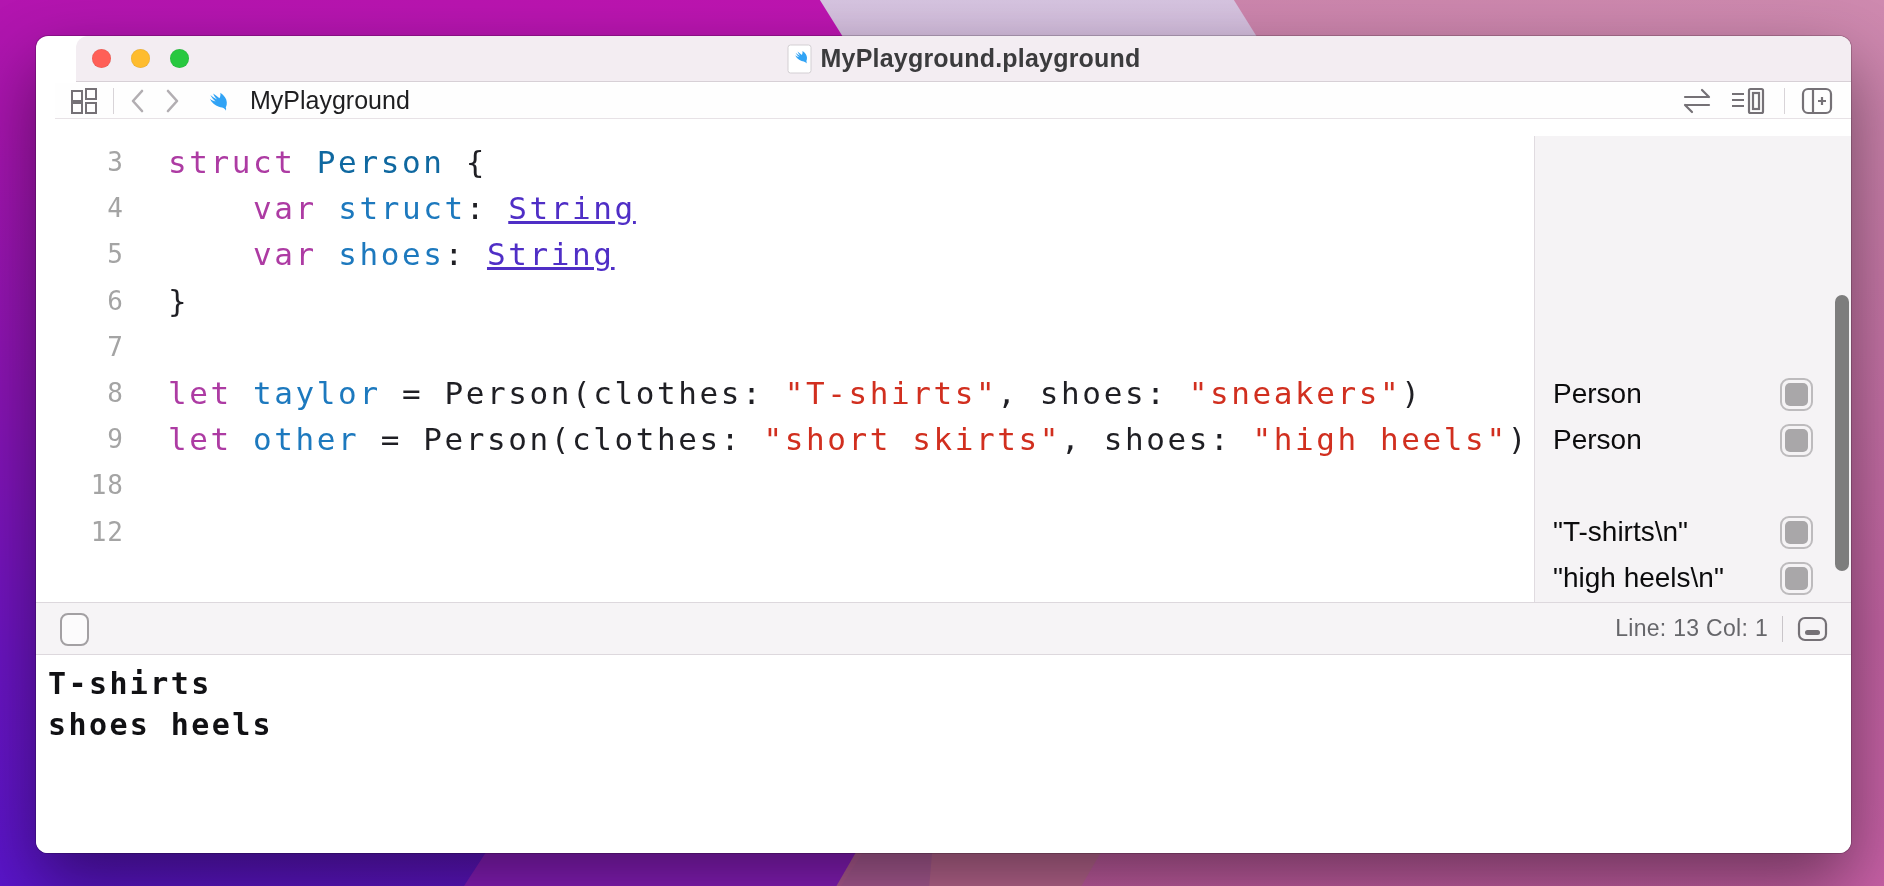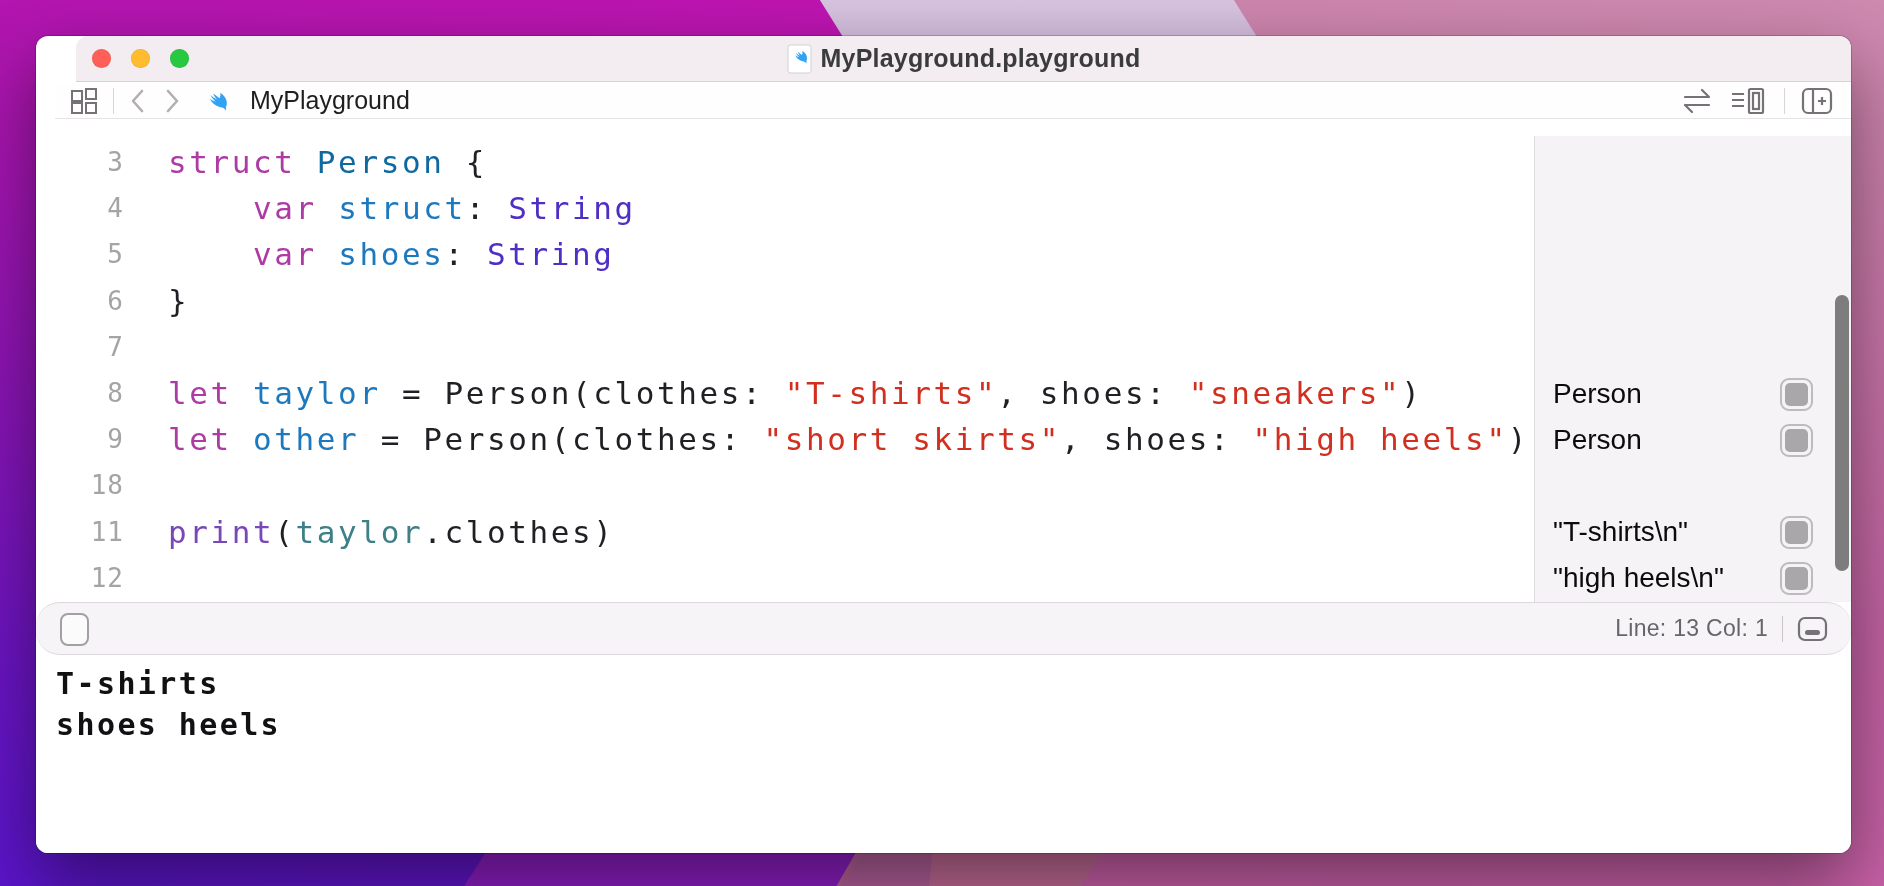--- a/index.html
+++ b/index.html
@@ -47,49 +47,49 @@
   .editor { position:absolute; left:0; top:100px; right:0; height:466px; background:#fff; overflow:hidden; }
   .code-scroll { position:absolute; left:0; top:0; width:1498px; bottom:0; padding-top:3px; }
   .line { display:flex; height:46.2px; align-items:center; }
   .ln { width:88px; flex:0 0 88px; text-align:right; font-family:"DejaVu Sans Mono", monospace;
     font-size:26px; color:#A4A4A4; letter-spacing:1px; }
   .code { font-family:"DejaVu Sans Mono", monospace; font-size:31px; color:#1F1F24;
     letter-spacing:2.6px; white-space:pre; padding-left:44px; }
   .tk-kw   { color:#AD3BA3; font-weight:normal; }
   .tk-decl { color:#1D79BE; }
   .tk-decltype { color:#0F68A0; }
-  .tk-type { color:#4F2EC6; }
+  .tk-type { color:#4F2EC6;text-decoration:underline; }
   .tk-str  { color:#D12F1F; }
   .tk-fn   { color:#7948B8; }
   .tk-gvar { color:#3E8087; }
 
   .results { position:absolute; left:1498px; top:0; bottom:0; width:317px;
     background:#F5F3F5; border-left:1px solid #E0DBE0; }
   .result-row { position:absolute; left:0; width:100%; height:34px; display:flex; align-items:center; }
   .result-label { margin-left:18px; font-size:28px; color:#0B0B0C; white-space:nowrap; }
   .result-btn { position:absolute; left:245px; width:33px; height:33px; border-radius:9px;
     border:2px solid #BDBBBD; background:#F5F3F5; cursor:pointer; }
   .result-btn::after { content:""; position:absolute; left:3px; top:3px; right:3px; bottom:3px;
     border-radius:5px; background:#A9A7A9; }
   .scroll-thumb { position:absolute; left:1799px; top:159px; width:14px; height:276px;
     border-radius:7px; background:#7D7D7D; }
 
   
   .debugbar { position:absolute; left:0; top:566px; right:0; height:53px; background:#F6F4F6;
     border-top:1px solid #DDD8DD; border-bottom:1px solid #DDD8DD;
-    display:flex; align-items:center;border-radius:24px; }
+    display:flex; align-items:center; }
   .run-toggle { position:absolute; left:24px; top:10px; width:29px; height:33px;
     border:2px solid #A3A0A3; border-radius:8px; background:#FCFBFC; cursor:pointer; }
   .db-right { margin-left:auto; display:flex; align-items:center; gap:14px; padding-right:23px; }
   .line-col { font-size:23px; color:#66666A; letter-spacing:.3px; }
   .db-divider { width:1px; height:26px; background:#C9C5C9; }
 
   
   .console { position:absolute; left:0; top:619px; right:0; bottom:0; background:#fff;
-    border-radius:0 0 12px 12px; padding:8px 0 0 20px; }
+    border-radius:0 0 12px 12px; padding:8px 0 0 12px; }
   .console-line { font-family:"DejaVu Sans Mono", monospace; font-weight:bold; font-size:30px;
     color:#111114; letter-spacing:2.4px; line-height:41px; white-space:pre; }
 
   svg { display:block; }
 </style>
 </head>
 <body>
 
 <div class="wallpaper">
   <div class="wp-left"></div>
@@ -197,24 +197,20 @@
         </div>
         <div class="line">
           <span class="ln">9</span>
           <span class="code"><span class="tk-kw">let</span><span> </span><span class="tk-decl">other</span><span> = Person(clothes: </span><span class="tk-str">"short skirts"</span><span>, shoes: </span><span class="tk-str">"high heels"</span><span>)</span></span>
         </div>
         <div class="line">
           <span class="ln">18</span>
           <span class="code"></span>
         </div>
         <div class="line">
-          <span class="ln">11</span>
-          <span class="code"><span class="tk-fn">print</span><span>(</span><span class="tk-gvar">taylor</span><span>.clothes)</span></span>
-        </div>
-        <div class="line">
           <span class="ln">12</span>
         </div>
       </div>
     <div class="results" id="results-pane">
         <div class="result-row" style="top: 241px;">
           <span class="result-label">Person</span>
           <div class="result-btn"></div>
         </div>
         <div class="result-row" style="top: 287px;">
           <span class="result-label">Person</span>

